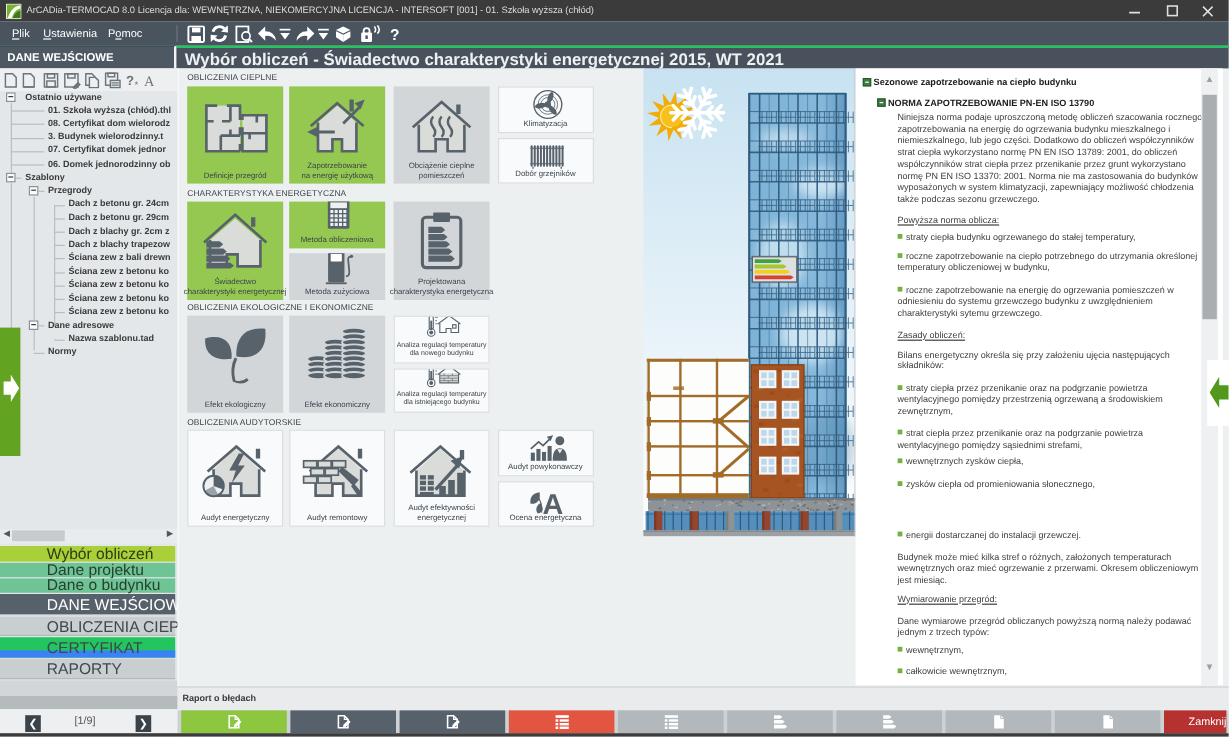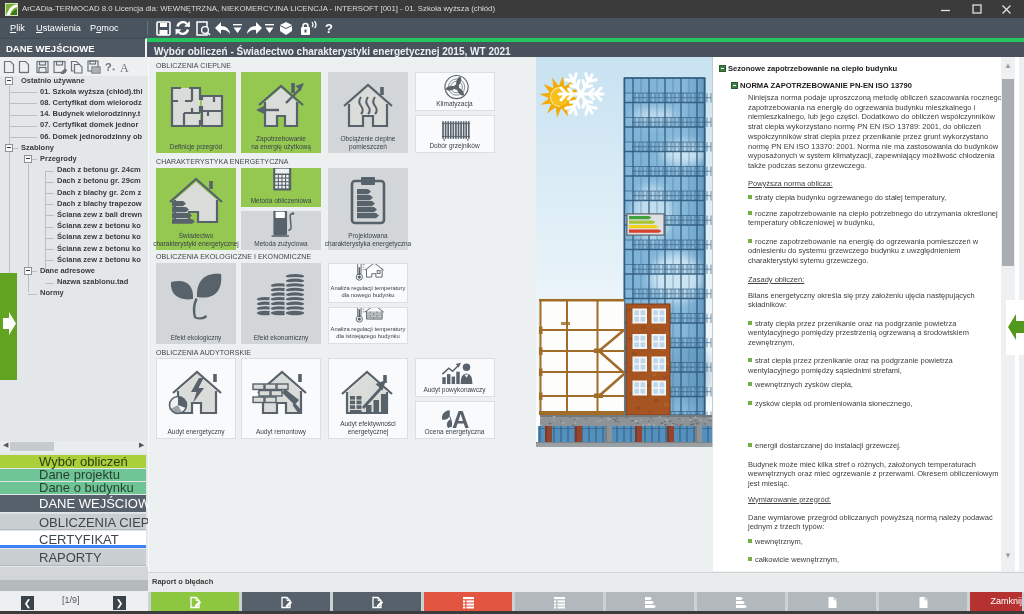--- a/index.html
+++ b/index.html
@@ -2,21 +2,21 @@
 <html><head><meta charset="utf-8">
 <style>
 html,body{margin:0;padding:0;}
 body{width:1024px;height:614px;overflow:hidden;font-family:"Liberation Sans",sans-serif;}
 #win{position:absolute;left:0;top:0;width:1024px;height:614px;background:#edf0f1;overflow:hidden;}
 .abs{position:absolute;}
 
 #titlebar{left:0;top:0;width:1024px;height:18px;background:#3b3b3b;color:#dcdcdc;font-size:7.8px;line-height:18px;}
 #titletxt{left:22px;top:0;}
 #menubar{left:0;top:18px;width:1024px;height:20px;background:#4a545f;color:#fff;font-size:9.2px;line-height:20px;}
-#header{left:0;top:38px;width:1024px;height:19px;background:#49525c;color:#eef1f3;font-size:10px;font-weight:bold;line-height:19px;border-top:4px solid #22c55e;box-sizing:border-box;}
+#header{left:0;top:38px;width:1024px;height:19px;background:#49525c;color:#eef1f3;font-size:14px;font-weight:bold;line-height:19px;border-top:2px solid #22c55e;box-sizing:border-box;}
 #headerL{left:0;top:38px;width:147px;height:19px;background:#4e5863;color:#fff;font-size:9.5px;font-weight:bold;line-height:19px;border-top:1px solid #414a54;box-sizing:border-box;border-right:2px solid #f0f2f3;}
 .menuitem{position:absolute;top:0;}
 
 #leftpanel{left:0;top:57px;width:148px;height:557px;background:#e3e7e9;}
 #minibar{left:0;top:0;width:148px;height:19px;background:#edeff1;}
 #tree{left:0;top:19px;width:148px;height:365px;overflow:hidden;font-size:7.5px;font-weight:bold;color:#3a3a3a;}
 .trow{position:absolute;white-space:nowrap;}
 .exp{position:absolute;width:8px;height:8px;background:#fbfbfb;border:1px solid #8a9197;box-sizing:border-box;}
 .exp:after{content:"";position:absolute;left:1px;top:2.5px;width:4px;height:1px;background:#3a3a3a;}
 #hscroll{left:0;top:384px;width:148px;height:12px;background:#e9ecee;}
@@ -164,21 +164,21 @@
         <div class="abs" style="left:9px;top:76.69999999999999px;width:1px;height:139.6px;background:#b8bec2"></div>
         <div class="abs" style="left:28px;top:87.89999999999999px;width:1px;height:128.39999999999998px;background:#b8bec2"></div>
         <div class="abs" style="left:45px;top:95.1px;width:1px;height:100.8px;background:#b8bec2"></div>
         <div class="exp" style="left:5px;top:0.5px"></div>
         <div class="trow" style="left:21px;top:-0.5px">Ostatnio używane</div>
         <div class="abs" style="left:9px;top:16.2px;width:28px;height:1px;background:#b8bec2"></div>
         <div class="trow" style="left:40px;top:10.7px">01. Szkoła wyższa (chłód).thl</div>
         <div class="abs" style="left:9px;top:27.4px;width:28px;height:1px;background:#b8bec2"></div>
         <div class="trow" style="left:40px;top:21.9px">08. Certyfikat dom wielorodz</div>
         <div class="abs" style="left:9px;top:38.599999999999994px;width:28px;height:1px;background:#b8bec2"></div>
-        <div class="trow" style="left:40px;top:33.099999999999994px">14. Budynek wielorodzinny.t</div>
+        <div class="trow" style="left:40px;top:33.099999999999994px">3. Budynek wielorodzinny.t</div>
         <div class="abs" style="left:9px;top:49.8px;width:28px;height:1px;background:#b8bec2"></div>
         <div class="trow" style="left:40px;top:44.3px">07. Certyfikat domek jednor</div>
         <div class="abs" style="left:9px;top:61px;width:28px;height:1px;background:#b8bec2"></div>
         <div class="trow" style="left:40px;top:55.5px">06. Domek jednorodzinny ob</div>
         <div class="abs" style="left:9px;top:72.19999999999999px;width:9px;height:1px;background:#b8bec2"></div>
         <div class="exp" style="left:5px;top:67.69999999999999px"></div>
         <div class="trow" style="left:21px;top:66.69999999999999px">Szablony</div>
         <div class="abs" style="left:28px;top:83.39999999999999px;width:9px;height:1px;background:#b8bec2"></div>
         <div class="exp" style="left:24px;top:78.89999999999999px"></div>
         <div class="trow" style="left:40px;top:77.89999999999999px">Przegrody</div>
@@ -211,21 +211,21 @@
   <div class="abs" id="hscroll">
     <span class="abs" style="left:3px;top:0px;font-size:7px;color:#555">◀</span>
     <span class="abs" style="left:139px;top:0px;font-size:7px;color:#555">▶</span>
     <div class="abs" id="hthumb"></div>
   </div>
   <div class="abs navbtn" style="top:398px;height:13px;background:#a9cf39;line-height:13px;color:#2e3b14">Wybór obliczeń</div>
   <div class="abs navbtn" style="top:412px;height:12px;background:#6fc496;line-height:12px;color:#27402f">Dane projektu</div>
   <div class="abs navbtn" style="top:425px;height:12px;background:#6fc496;line-height:12px;color:#27402f">Dane o budynku</div>
   <div class="abs navbtn" style="top:438px;height:17px;background:#57616c;line-height:17px;color:#fff">DANE WEJŚCIOWE</div>
   <div class="abs navbtn" style="top:456px;height:17px;background:#c9ced1;line-height:17px;color:#3e464e;border-top:1px solid #dde0e2;border-bottom:1px solid #b2b8bb">OBLICZENIA CIEPLNE</div>
-  <div class="abs navbtn" style="top:474px;height:17px;background:#ffffff;line-height:17px;color:#3e464e;border-bottom:3px solid #3b82f6">CERTYFIKAT</div>
+  <div class="abs navbtn" style="top:474px;height:17px;background:#22c55e;line-height:17px;color:#3e464e;border-bottom:6px solid #3b82f6">CERTYFIKAT</div>
   <div class="abs navbtn" style="top:492px;height:17px;background:#c9ced1;line-height:17px;color:#3e464e;border-bottom:1px solid #b2b8bb">RAPORTY</div>
   <div class="abs" style="left:0;top:510px;width:148px;height:13px;background:#d3d6d8"></div>
   <div class="abs" style="left:0;top:523px;width:148px;height:11px;background:#b5babd"></div>
   <div class="abs" id="greenbtn"><svg width="17" height="107" viewBox="0 0 17 107">
           <path d="M3 45 L9 45 L9 39 L16 50.5 L9 62 L9 56 L3 56 Z" fill="#fff"></path>
         </svg></div>
 </div>
 <div class="abs" id="pagerbar">
   <div class="pgbtn" style="left:21px">❮</div>
   <span class="abs" style="left:62px;top:4px;font-size:9px;color:#555">[1/9]</span>

